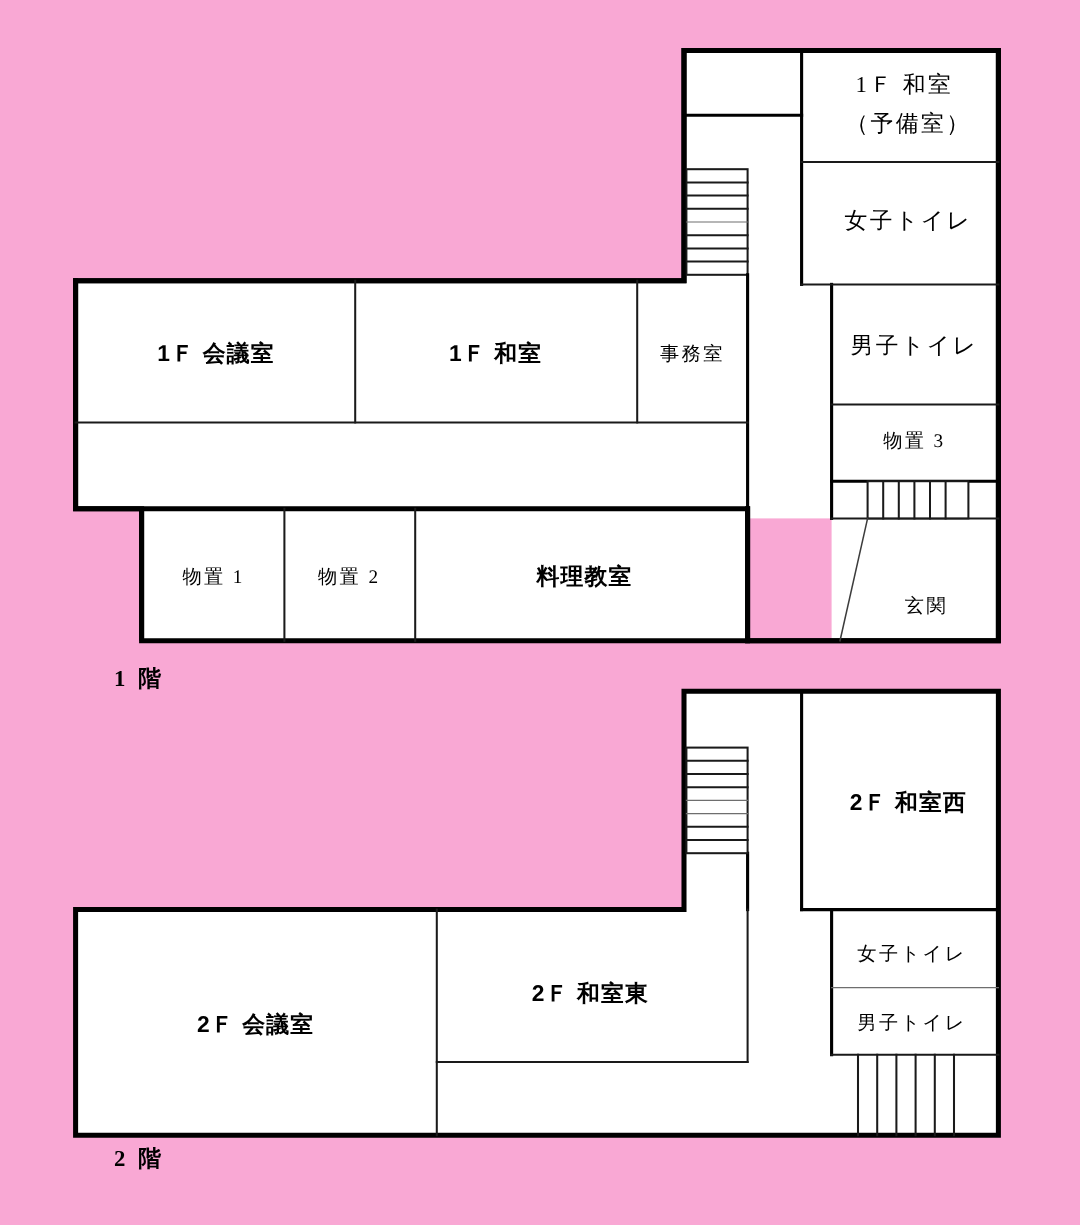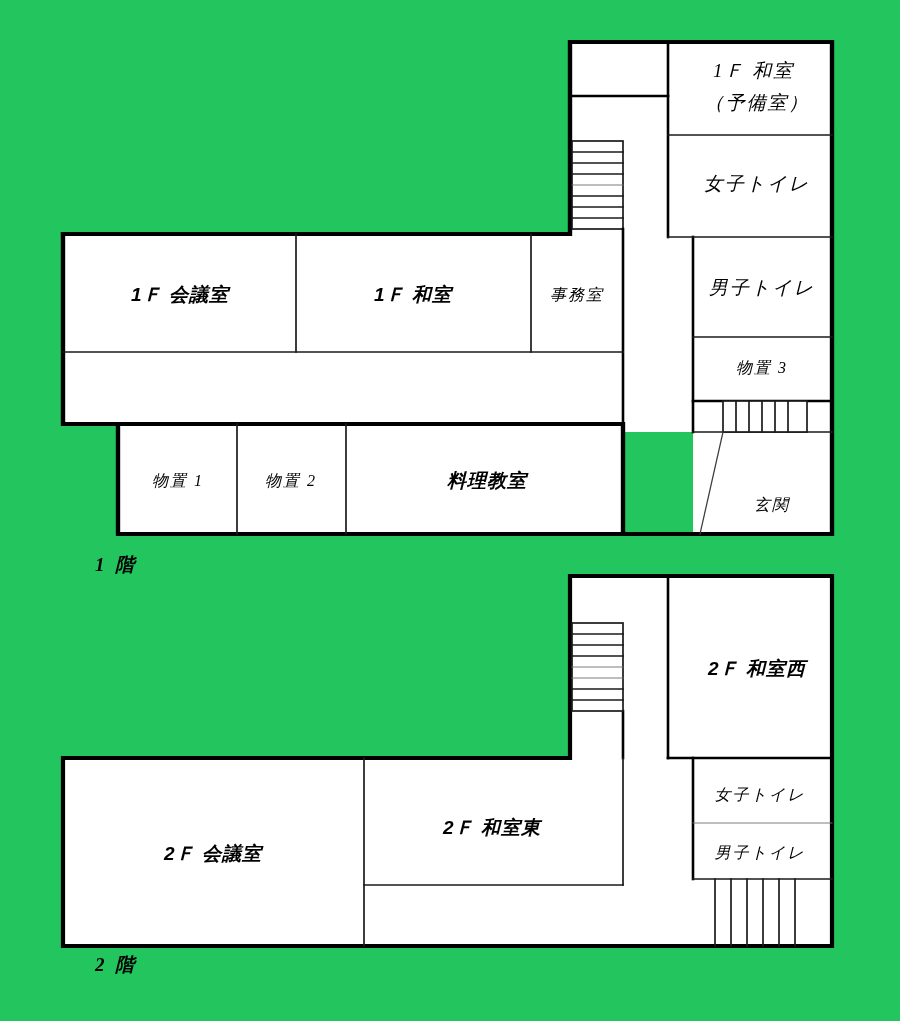--- a/index.html
+++ b/index.html
@@ -11,22 +11,21 @@
     width: 900px;
     height: 1021px;
     font-family: "Liberation Serif", "DejaVu Serif", serif;
     color: #000000;
     overflow: hidden;
   }
   #plan-root {
     position: relative;
     width: 900px;
     height: 1021px;
-    background: #22c55e;
-    font-style: italic;
+    background: #f9a8d4;
   }
   svg#floorplan {
     position: absolute;
     left: 0;
     top: 0;
     width: 900px;
     height: 1021px;
     display: block;
   }
   

